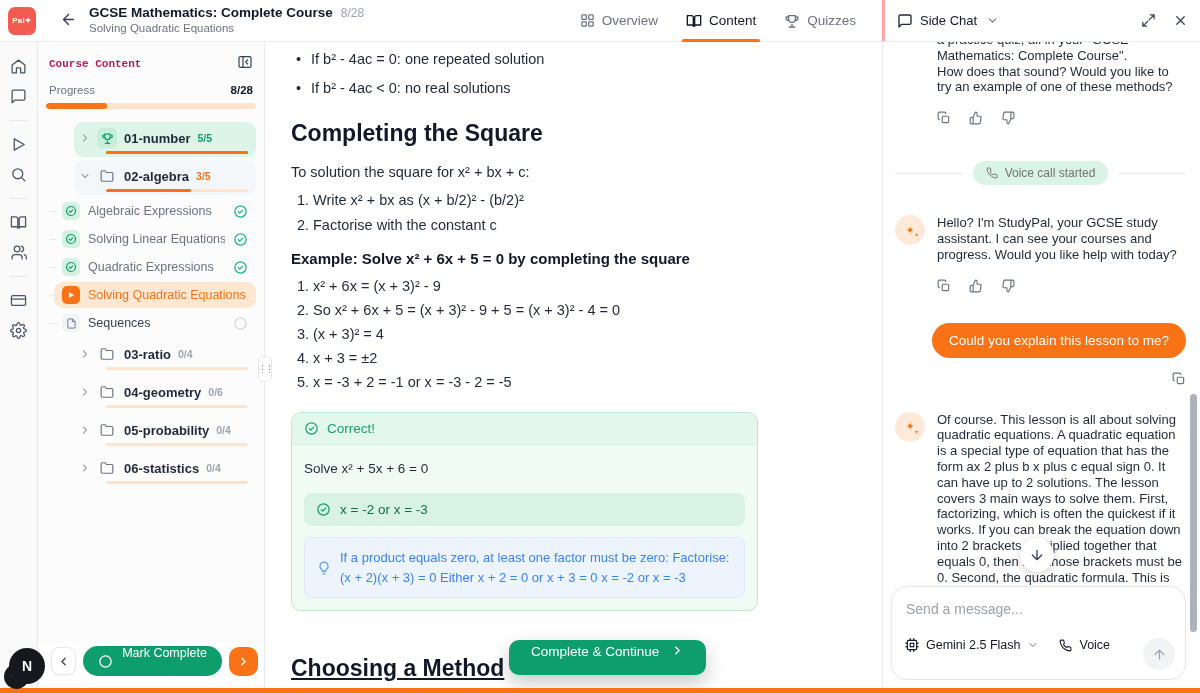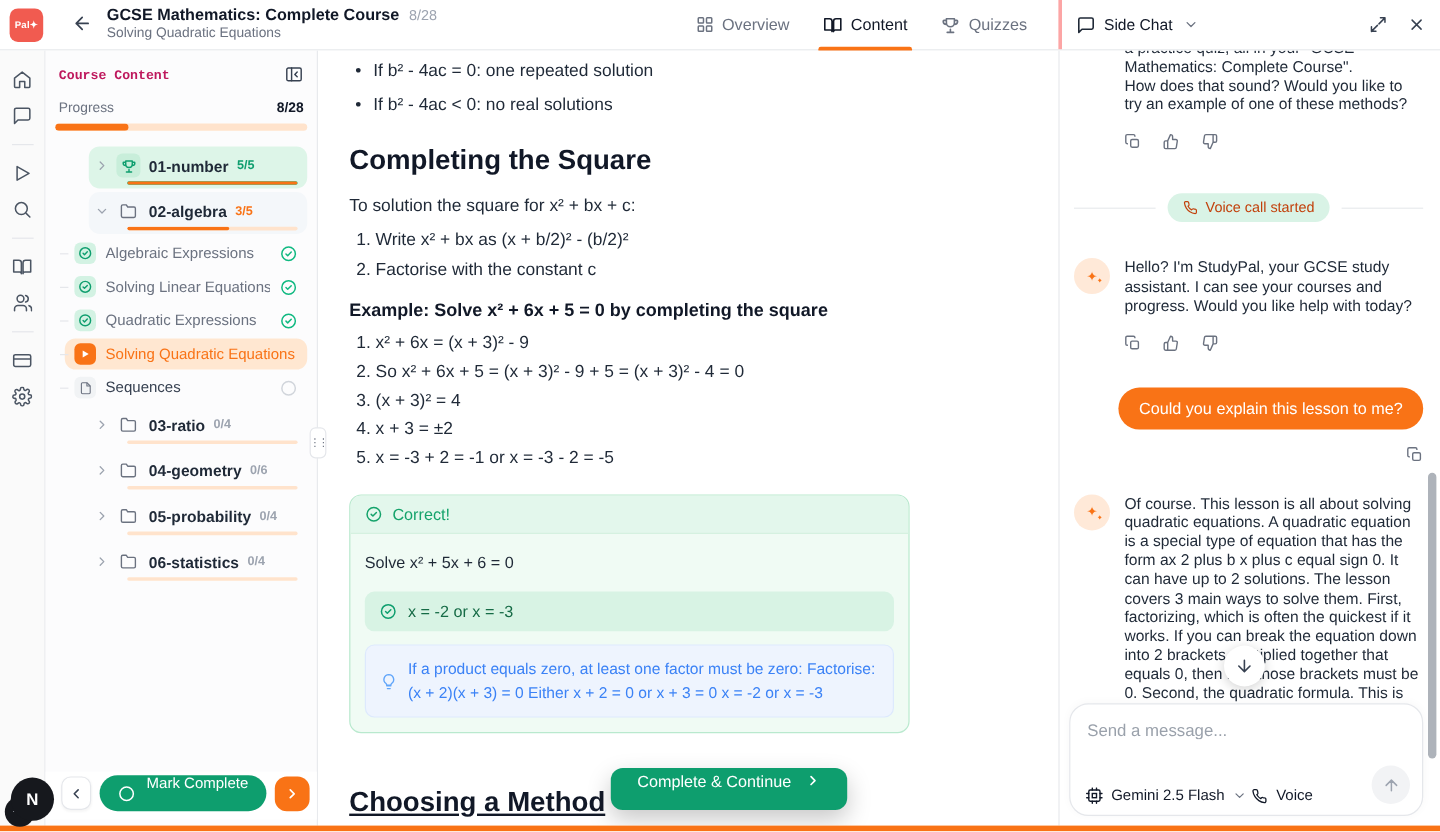--- a/index.html
+++ b/index.html
@@ -109,32 +109,32 @@
   .mavatar { width:30px; height:30px; border-radius:50%; background:#ffe9d8; flex:none; display:flex; align-items:center; justify-content:center; color:#f97316; position:relative; }
   .mavatar .sp1 { font-size:11px; }
   .mavatar .sp2 { font-size:6px; position:absolute; right:6px; bottom:7px; }
   .mavatar.ghost { visibility:hidden; }
   .mtext { font-size:13px; line-height:15.8px; color:#1f2937; }
   .mtext p + p { margin-top:0; }
   .macts { display:flex; gap:18px; margin:16px 0 0 42px; color:#6b7280; }
   .macts .i { cursor:pointer; }
   .vdiv { display:flex; align-items:center; gap:10px; margin-top:36px; }
   .vdiv .line { flex:1; height:1px; background:#e8eaed; }
-  .vpill { display:flex; align-items:center; gap:7px; background:#d9f3e6; color:#c2410c; border-radius:999px; padding:5px 13px; font-size:12px; }
+  .vpill { display:flex; align-items:center; gap:7px; background:#d9f3e6; color:#737373; border-radius:999px; padding:5px 13px; font-size:12px; }
   .msg.second { margin-top:30px; }
   .ubub { margin-top:30px; margin-left:auto; background:#f97316; color:#fff; border-radius:18px; padding:10px 17px; font-size:13.5px; width:fit-content; }
   .ucopy { display:flex; justify-content:flex-end; margin-top:14px; color:#6b7280; }
   .ucopy .i { cursor:pointer; }
   .msg.third { margin-top:26px; }
   .scrollbtn { position:absolute; left:137px; top:496px; width:34px; height:34px; border-radius:50%; background:#fff; box-shadow:0 2px 10px rgba(0,0,0,.18); display:flex; align-items:center; justify-content:center; color:#374151; z-index:5; cursor:pointer; border:none; }
   .sthumb { position:absolute; right:3px; top:352px; width:7px; height:238px; border-radius:4px; background:#aeb3ba; z-index:6; cursor:grab; }
   .inputbox { position:absolute; left:8px; right:14px; bottom:8px; height:94px; background:#fff; border:1px solid #e5e7eb; border-radius:16px; z-index:7; padding:13px 12px 10px 14px; box-shadow:0 -1px 8px rgba(0,0,0,.03); }
   .inputbox input { width:100%; border:none; outline:none; font-size:14px; color:#1f2937; font-family:inherit; background:transparent; }
   .inputbox input::placeholder { color:#9aa1ab; }
-  .irow { position:absolute; left:13px; right:10px; bottom:9px; display:flex; align-items:flex-end; gap:4px; }
+  .irow { position:absolute; left:13px; right:10px; bottom:9px; display:flex; align-items:flex-start; gap:20px; }
   .model, .voice { display:flex; align-items:center; gap:7px; font-size:12.5px; color:#111827; cursor:pointer; }
   .model .chev { color:#6b7280; }
   .sendbtn { margin-left:auto; width:32px; height:32px; border-radius:50%; border:none; background:#f2f3f5; color:#9ca3af; display:flex; align-items:center; justify-content:center; cursor:pointer; }
 
   
   .accent { position:absolute; left:0; right:0; bottom:0; height:5px; background:#f97316; z-index:10; }
   .avatar-cluster { position:absolute; left:7px; bottom:7px; z-index:30; width:40px; height:40px; }
   .avatar-small { position:absolute; left:-3px; bottom:-3px; width:25px; height:25px; border-radius:50%; background:#16181d; }
   .avatar-small::after { content:'···'; color:#8b8f96; font-size:8px; position:absolute; left:6px; top:7px; letter-spacing:0; }
   .avatar-main { position:absolute; left:2px; bottom:2px; width:36px; height:36px; border-radius:50%; background:#16181d; color:#fff; font-size:14px; font-weight:bold; display:flex; align-items:center; justify-content:center; }

